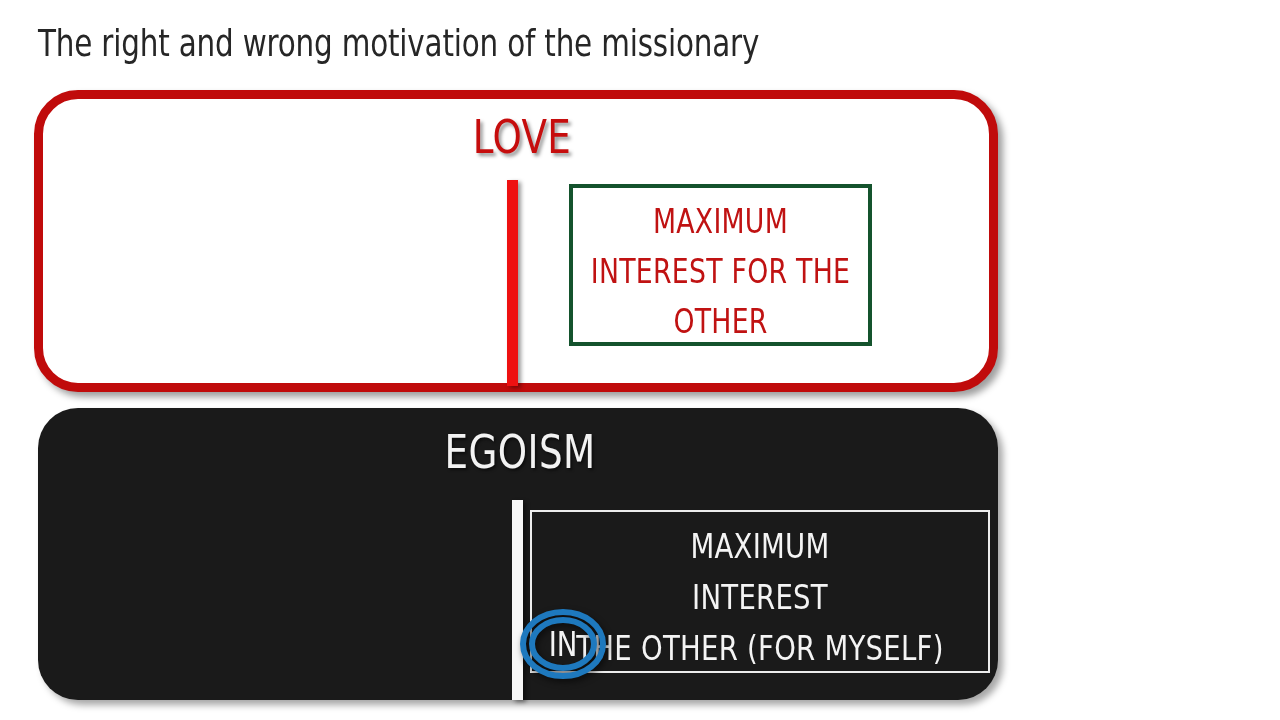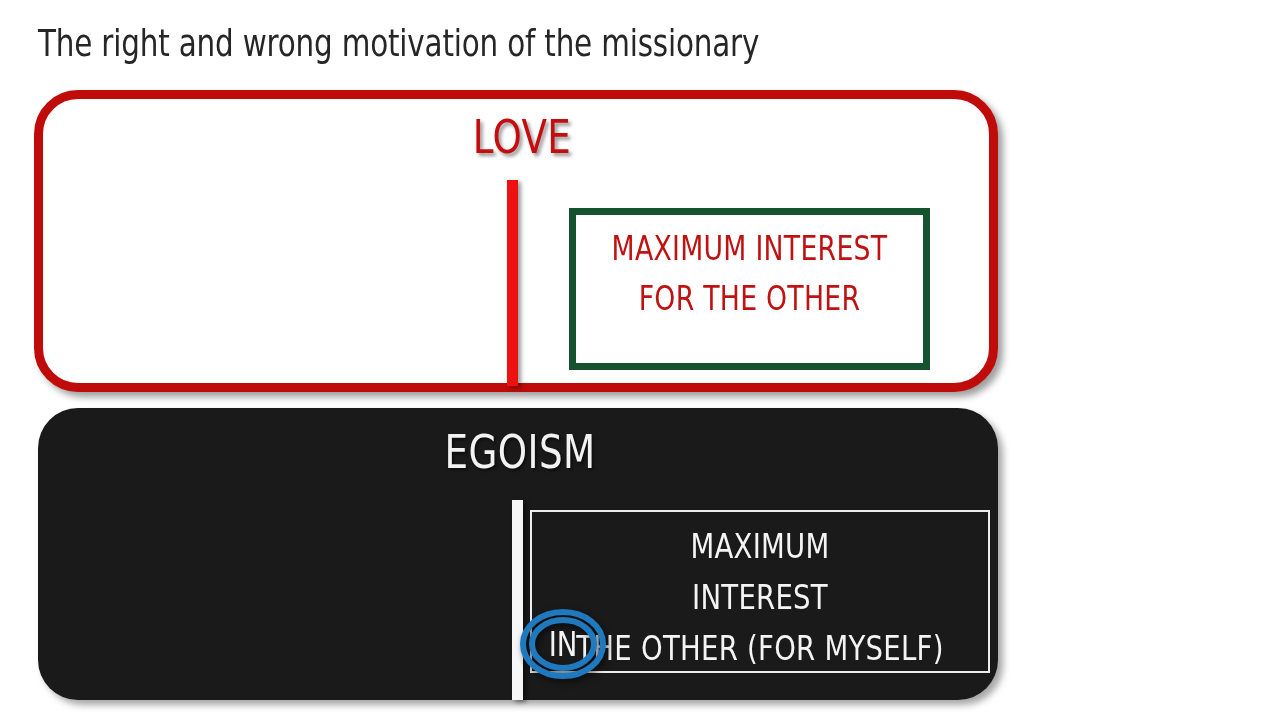--- a/index.html
+++ b/index.html
@@ -73,25 +73,25 @@
     top: 180px;
     width: 11px;
     height: 206px;
     background: #EE1111;
     box-shadow: 3px 2px 4px rgba(0,0,0,0.40);
   }
 
   #love-inner-box {
     position: absolute;
     left: 569px;
-    top: 208px;
-    width: 361px;
+    top: 184px;
+    width: 303px;
     height: 162px;
     box-sizing: border-box;
-    border: 7px solid #14532d;
+    border: 4px solid #14532d;
     background: transparent;
   }
 
   #love-inner-text {
     position: absolute;
     left: 0;
     top: 9px;
     width: 100%;
     text-align: center;
     font-family: "DejaVu Sans Condensed", "Liberation Sans Narrow", "Liberation Sans", sans-serif;

